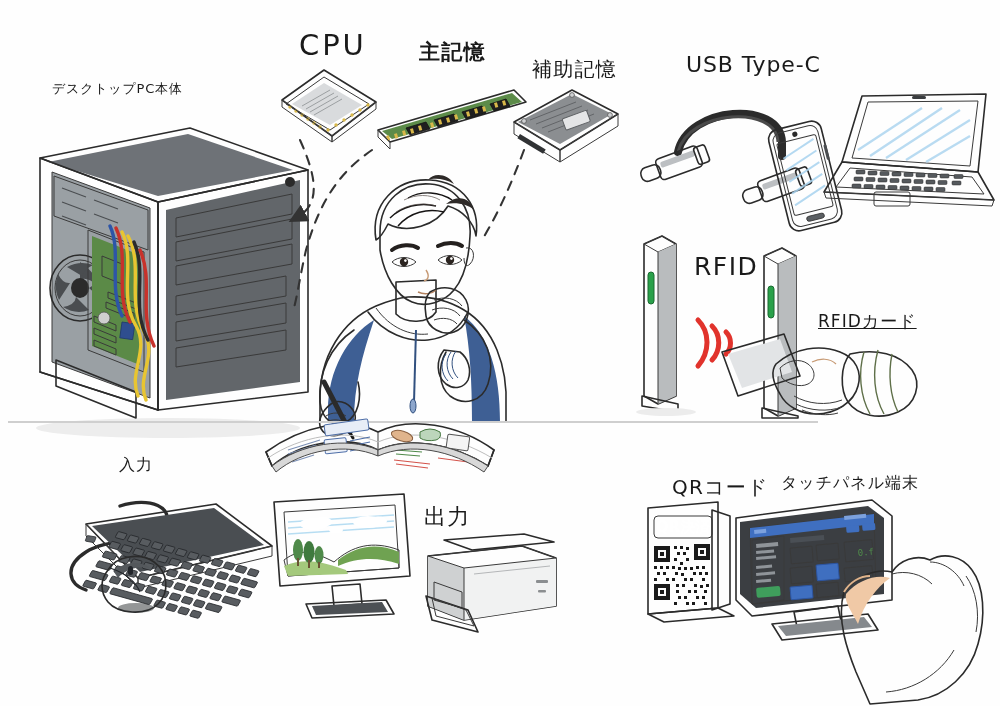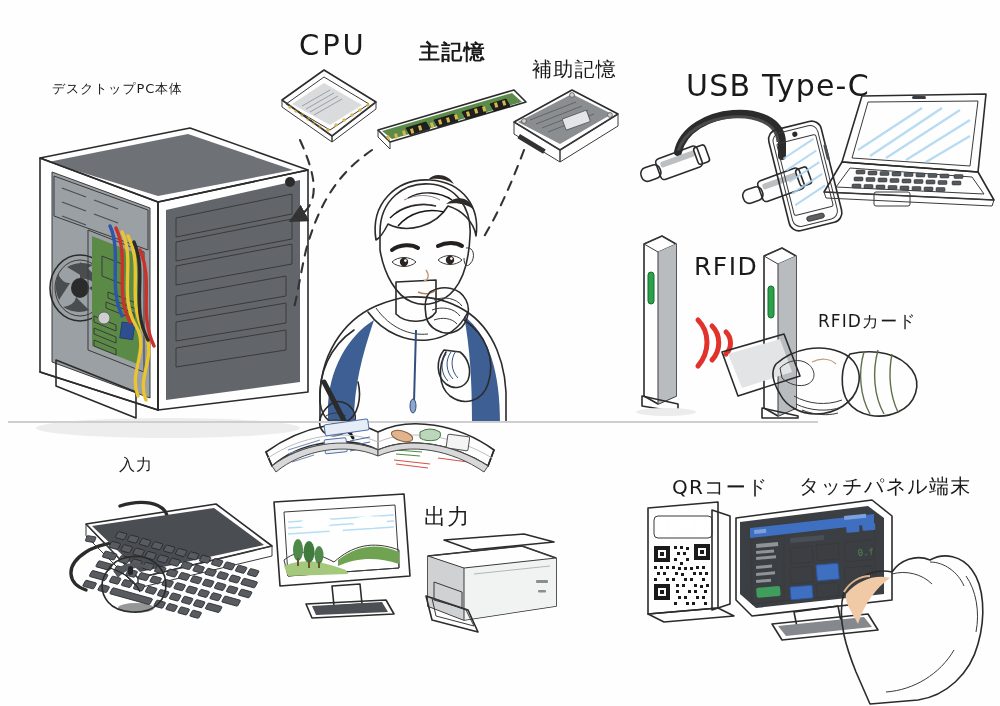--- a/index.html
+++ b/index.html
@@ -354,21 +354,21 @@
       <rect x="66" y="64" width="12" height="18" rx="3" fill="#2e3134" class="ink"></rect>
     </g>
 
     <g transform="rotate(-20 150 92)">
       <rect x="128" y="84" width="44" height="22" rx="4" fill="#9a9da0" class="ink"></rect>
       <rect x="132" y="88" width="36" height="6" rx="2" fill="#bcbfc2" stroke="none"></rect>
       <rect x="110" y="88" width="20" height="14" rx="6" fill="#43464a" class="ink"></rect>
       <rect x="168" y="86" width="12" height="18" rx="3" fill="#2e3134" class="ink"></rect>
     </g>
   </svg>
-  <div class="label" style="left:686px;top:52px;font-size:30px;letter-spacing:.04em;margin-top:16px;">USB Type-C</div>
+  <div class="label" style="left:686px;top:52px;font-size:22px;letter-spacing:.04em;">USB Type-C</div>
 
   <svg style="left:760px;top:120px;" width="90" height="110" viewBox="0 0 90 110">
     <g transform="rotate(-14 45 55)">
       <rect x="18" y="4" width="54" height="104" rx="10" fill="#6a6e72" class="ink"></rect>
       <rect x="22" y="8" width="46" height="96" rx="8" fill="#3b3e42" class="ink-thin"></rect>
       <rect x="25" y="18" width="40" height="74" rx="2" fill="#7fb9e6" class="ink-thin"></rect>
       <g stroke="#a8d3ef" stroke-width="2" opacity=".85">
         <line x1="28" y1="34" x2="62" y2="22"></line>
           <line x1="28" y1="46" x2="62" y2="34"></line>
         <line x1="28" y1="58" x2="62" y2="46"></line>
@@ -476,21 +476,21 @@
     <path d="M96,40 C104,36 114,36 120,42" stroke="#c79a74" stroke-width="1.2" fill="none"></path>
 
     <path d="M134,32 C160,26 184,32 196,48 C206,62 200,82 182,90
              C164,98 142,94 132,80 C124,68 124,44 134,32 Z" fill="#7d8f63" class="ink"></path>
     <g stroke="#5e6f48" stroke-width="1.4" fill="none">
       <path d="M148,30 C142,50 144,74 154,92"></path>
       <path d="M162,28 C156,50 158,74 168,92"></path>
       <path d="M176,32 C172,52 174,74 182,90"></path>
     </g>
   </svg>
-  <div class="label lbl-jp" style="left:818px;top:310px;font-size:17px;">RFIDカード</div>
+  <div class="label lbl-jp" style="left:818px;top:310px;font-size:17px;text-decoration:underline;">RFIDカード</div>
 
   <svg style="left:28px;top:490px;" width="250" height="120" viewBox="0 0 250 120">
 
     <path d="M92,16 C122,6 148,18 136,36 C124,52 80,48 58,62 C36,76 40,94 58,100" stroke="#2b2b2b" stroke-width="3.4" fill="none" stroke-linecap="round"></path>
 
     <polygon points="58,34 188,14 244,56 110,88" fill="#3b3e42" class="ink"></polygon>
     <polygon points="58,34 110,88 110,98 58,46" fill="#2a2d30" class="ink-thin"></polygon>
     <polygon points="110,88 244,56 244,66 110,98" fill="#33363a" class="ink-thin"></polygon>
     <polygon points="64,36 186,18 236,55 112,82" fill="#4a4e52" stroke="none"></polygon>
 
@@ -765,21 +765,21 @@
       <rect x="90" y="90" width="22" height="14" rx="1" transform="rotate(-5 90 90)"></rect>
       <rect x="118" y="48" width="28" height="20" rx="1" transform="rotate(-5 118 48)"></rect>
       <rect x="118" y="74" width="28" height="14" rx="1" transform="rotate(-5 118 74)"></rect>
     </g>
     <text x="132" y="62" font-size="9" fill="#4f8a4a" font-family="DejaVu Sans Mono, monospace" transform="rotate(-5 132 62)">0.f</text>
 
     <polygon points="68,118 112,112 116,132 72,138" fill="#5c6064" class="ink"></polygon>
     <polygon points="46,130 142,120 152,136 56,146" fill="#6a6e72" class="ink"></polygon>
     <polygon points="52,132 138,123 146,133 60,142" fill="#85898d" stroke="none"></polygon>
   </svg>
-  <div class="label lbl-jp" style="left:781px;top:473px;font-size:20px;margin-left:18px;">タッチパネル端末</div>
+  <div class="label lbl-jp" style="left:781px;top:473px;font-size:16px;">タッチパネル端末</div>
 
   <svg style="left:826px;top:532px;" width="180" height="174" viewBox="0 0 180 174">
     <path d="M18,60 C30,44 50,36 66,40 C74,28 90,22 104,28
              C118,20 136,24 146,38 C158,54 160,84 152,112
              C144,142 120,164 92,168 L44,172 L30,140
              C22,120 10,88 18,60 Z" fill="#f6d5b4" class="ink"></path>
     <path d="M20,62 C32,48 50,42 64,46 C50,56 38,72 32,92 C26,80 18,70 20,62 Z" fill="#f0c9a6" stroke="none"></path>
     <g class="ink-thin" stroke="#c79a74" fill="none">
       <path d="M66,42 C80,38 96,42 106,52"></path>
       <path d="M104,30 C118,30 132,40 138,54"></path>

